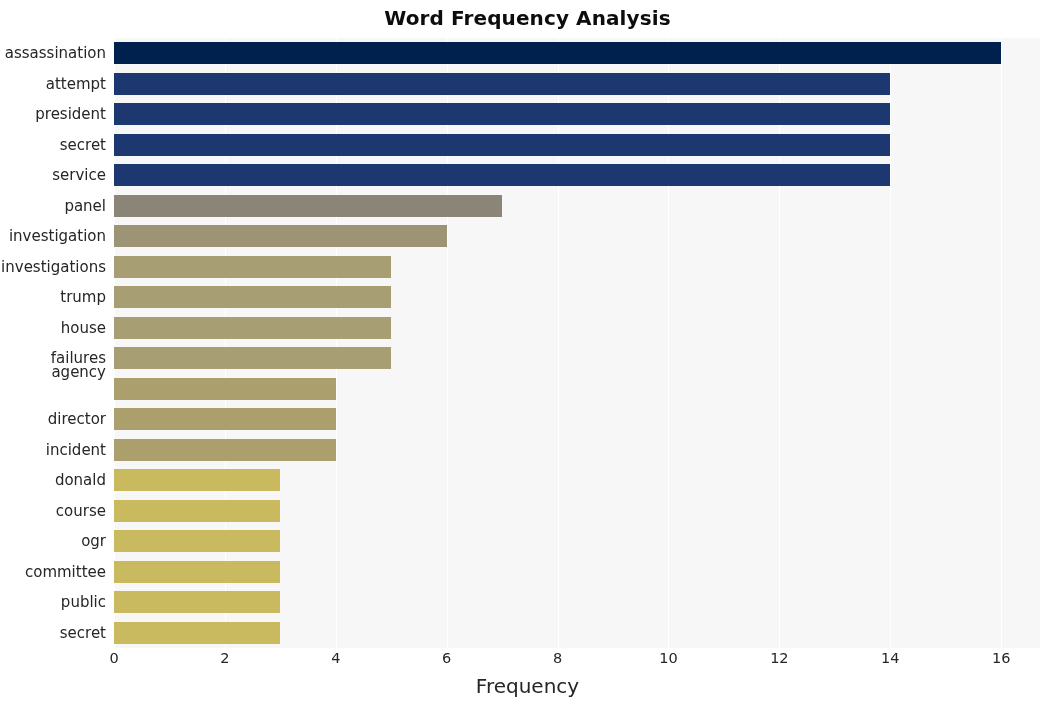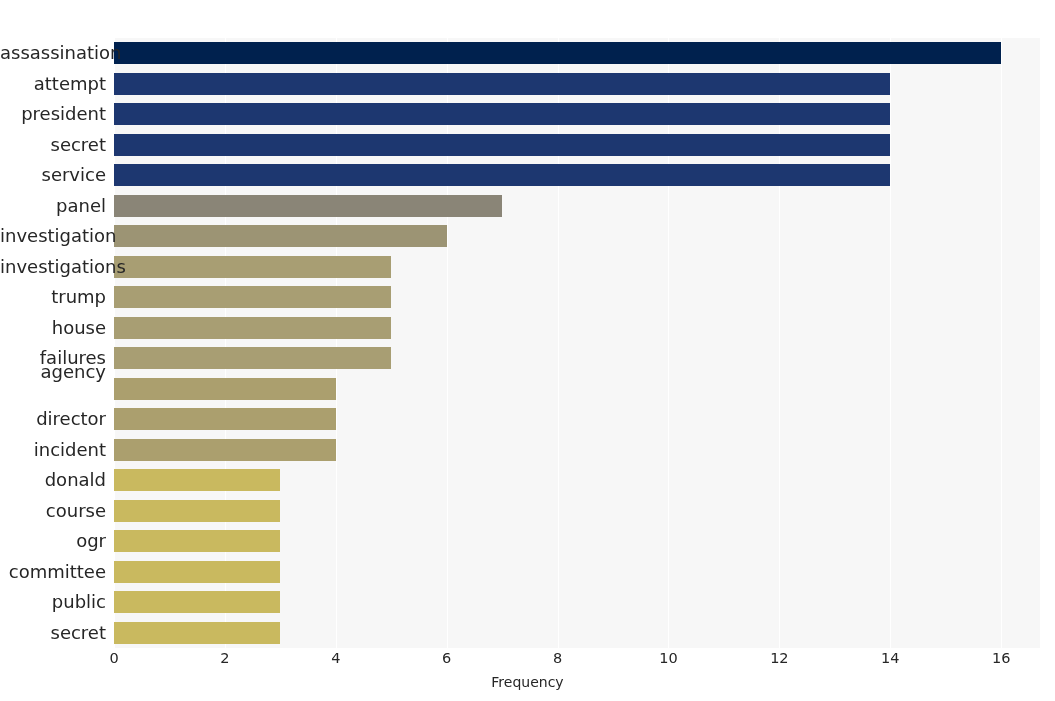--- a/index.html
+++ b/index.html
@@ -69,21 +69,21 @@
     left: 0;
     top: 38px;
     width: 106px;
     height: 610px;
   }
   .y-tick-label {
     position: absolute;
     right: 0;
     width: 106px;
     text-align: right;
-    font-size: 18px;
+    font-size: 15px;
     color: #262626;
     line-height: 16px;
     white-space: nowrap;
   }
 
   
   #x-axis-labels {
     position: absolute;
     left: 0;
     top: 650px;
@@ -98,29 +98,30 @@
     color: #262626;
     white-space: nowrap;
   }
 
   #x-axis-title {
     position: absolute;
     left: 0;
     top: 674px;
     width: 1055px;
     text-align: center;
-    font-size: 14px;
+    font-size: 20px;
     color: #262626;
   }
 </style>
 </head>
 <body>
 
 <div id="figure">
 
+  <div id="chart-title">Word Frequency Analysis</div>
 
   <div id="plot-area">
     <div id="gridlines">
         <div class="gridline-v" style="left: 0px; background: rgb(255, 255, 255);"></div>
         <div class="gridline-v" style="left: 110.898px; background: rgb(255, 255, 255);"></div>
         <div class="gridline-v" style="left: 221.796px; background: rgb(255, 255, 255);"></div>
         <div class="gridline-v" style="left: 332.695px; background: rgb(255, 255, 255);"></div>
         <div class="gridline-v" style="left: 443.593px; background: rgb(255, 255, 255);"></div>
         <div class="gridline-v" style="left: 554.491px; background: rgb(255, 255, 255);"></div>
         <div class="gridline-v" style="left: 665.389px; background: rgb(255, 255, 255);"></div>

